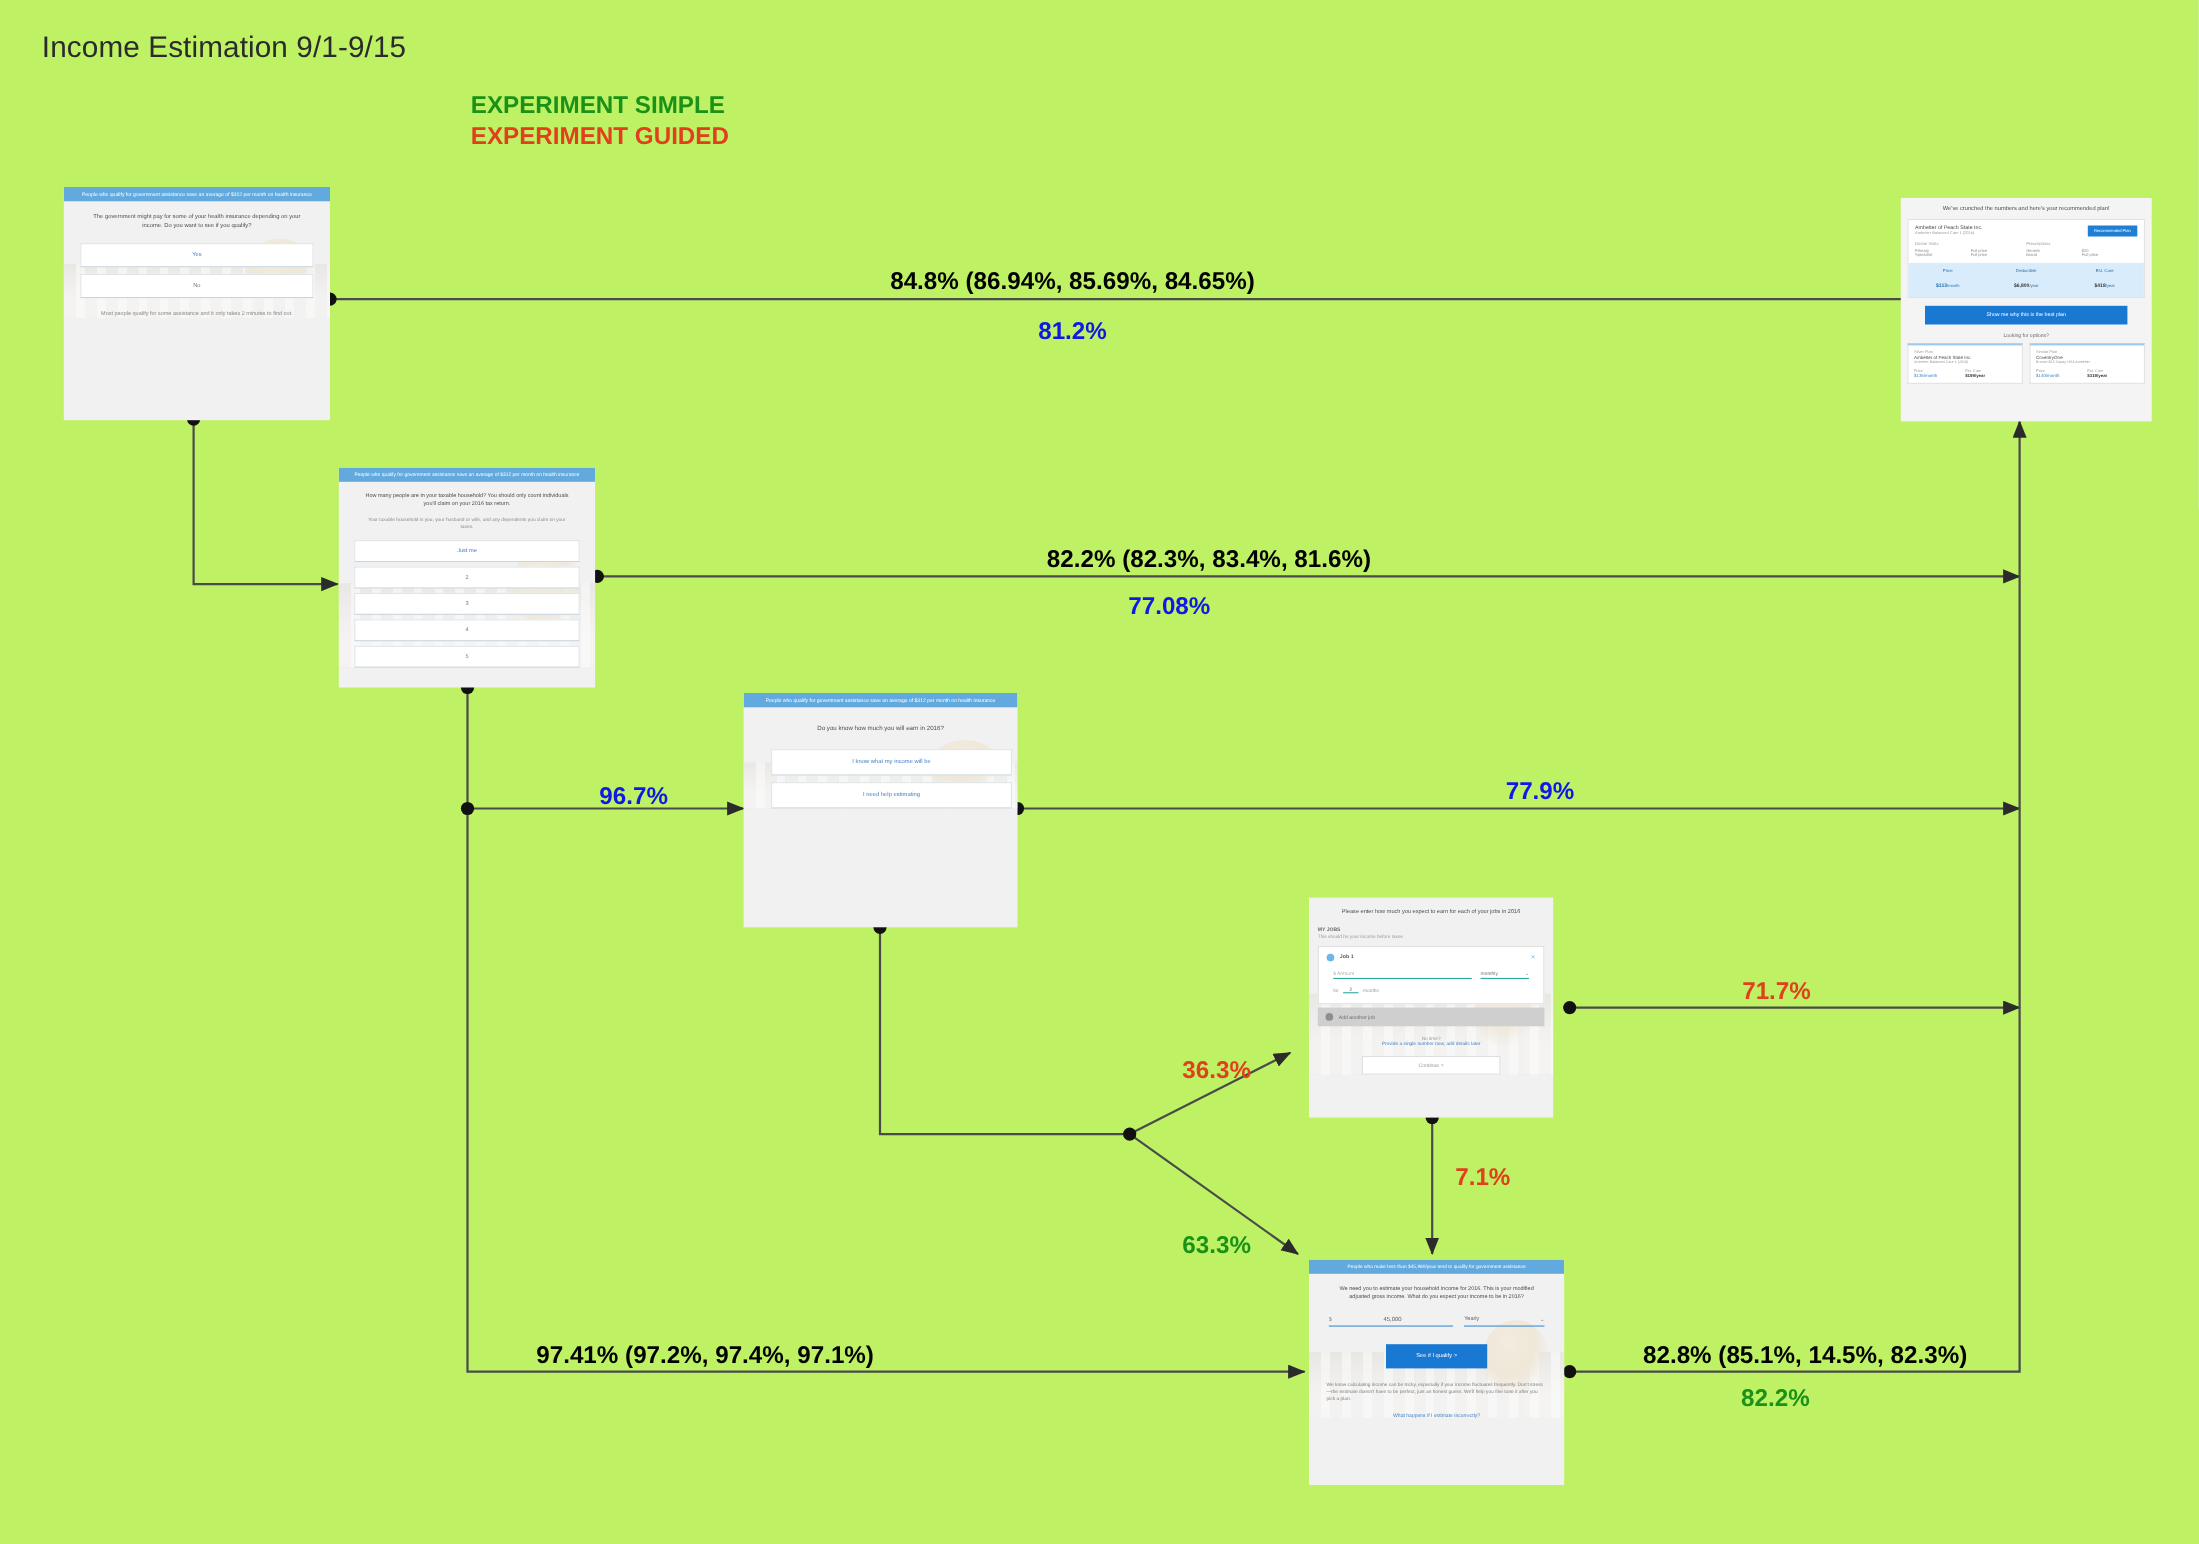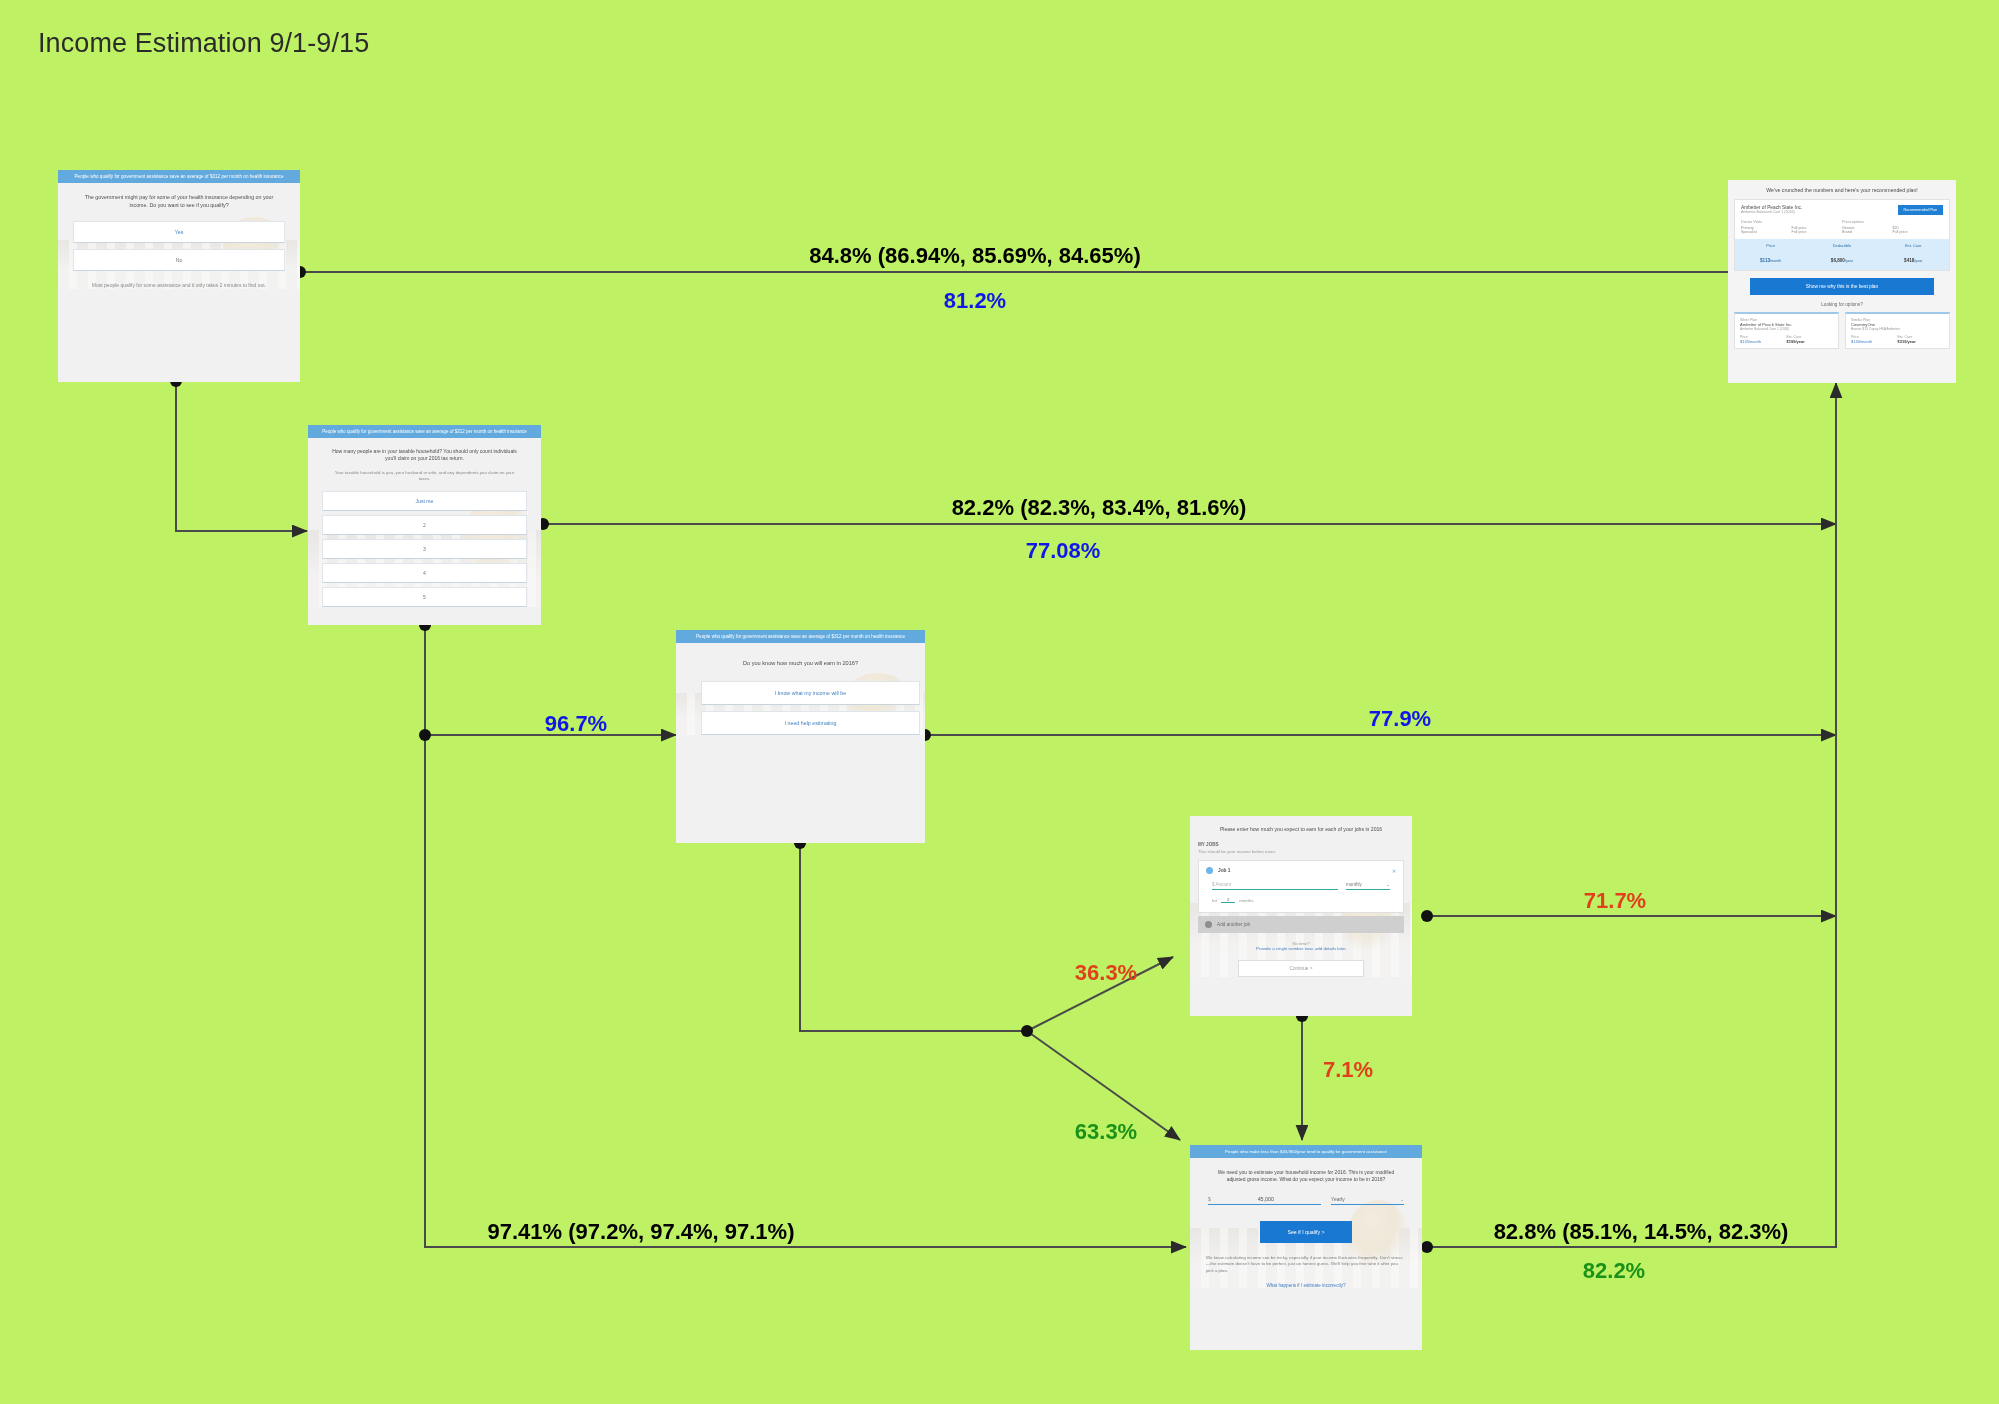--- a/index.html
+++ b/index.html
@@ -145,20 +145,22 @@
   .btn-blue { background:#1878d2; color:#fff; text-align:center; }
 </style>
 </head>
 <body>
 
 <div id="canvas">
 
   <div id="page-title">Income Estimation 9/1-9/15</div>
 
   <div id="legend">
+    <div class="lbl-simple">EXPERIMENT SIMPLE</div>
+    <div class="lbl-guided">EXPERIMENT GUIDED</div>
   </div>
 
   <svg id="edges" viewBox="0 0 1999 1404">
     <defs>
       <marker id="arrow" markerWidth="9" markerHeight="9" refX="7.5" refY="3.2" orient="auto" markerUnits="strokeWidth">
         <path d="M0,0 L8,3.2 L0,6.4 z" fill="#2b2b2b"></path>
       </marker>
     </defs>
     <g stroke="#4a4a4a" stroke-width="2" fill="none" marker-end="url(#arrow)">
 

